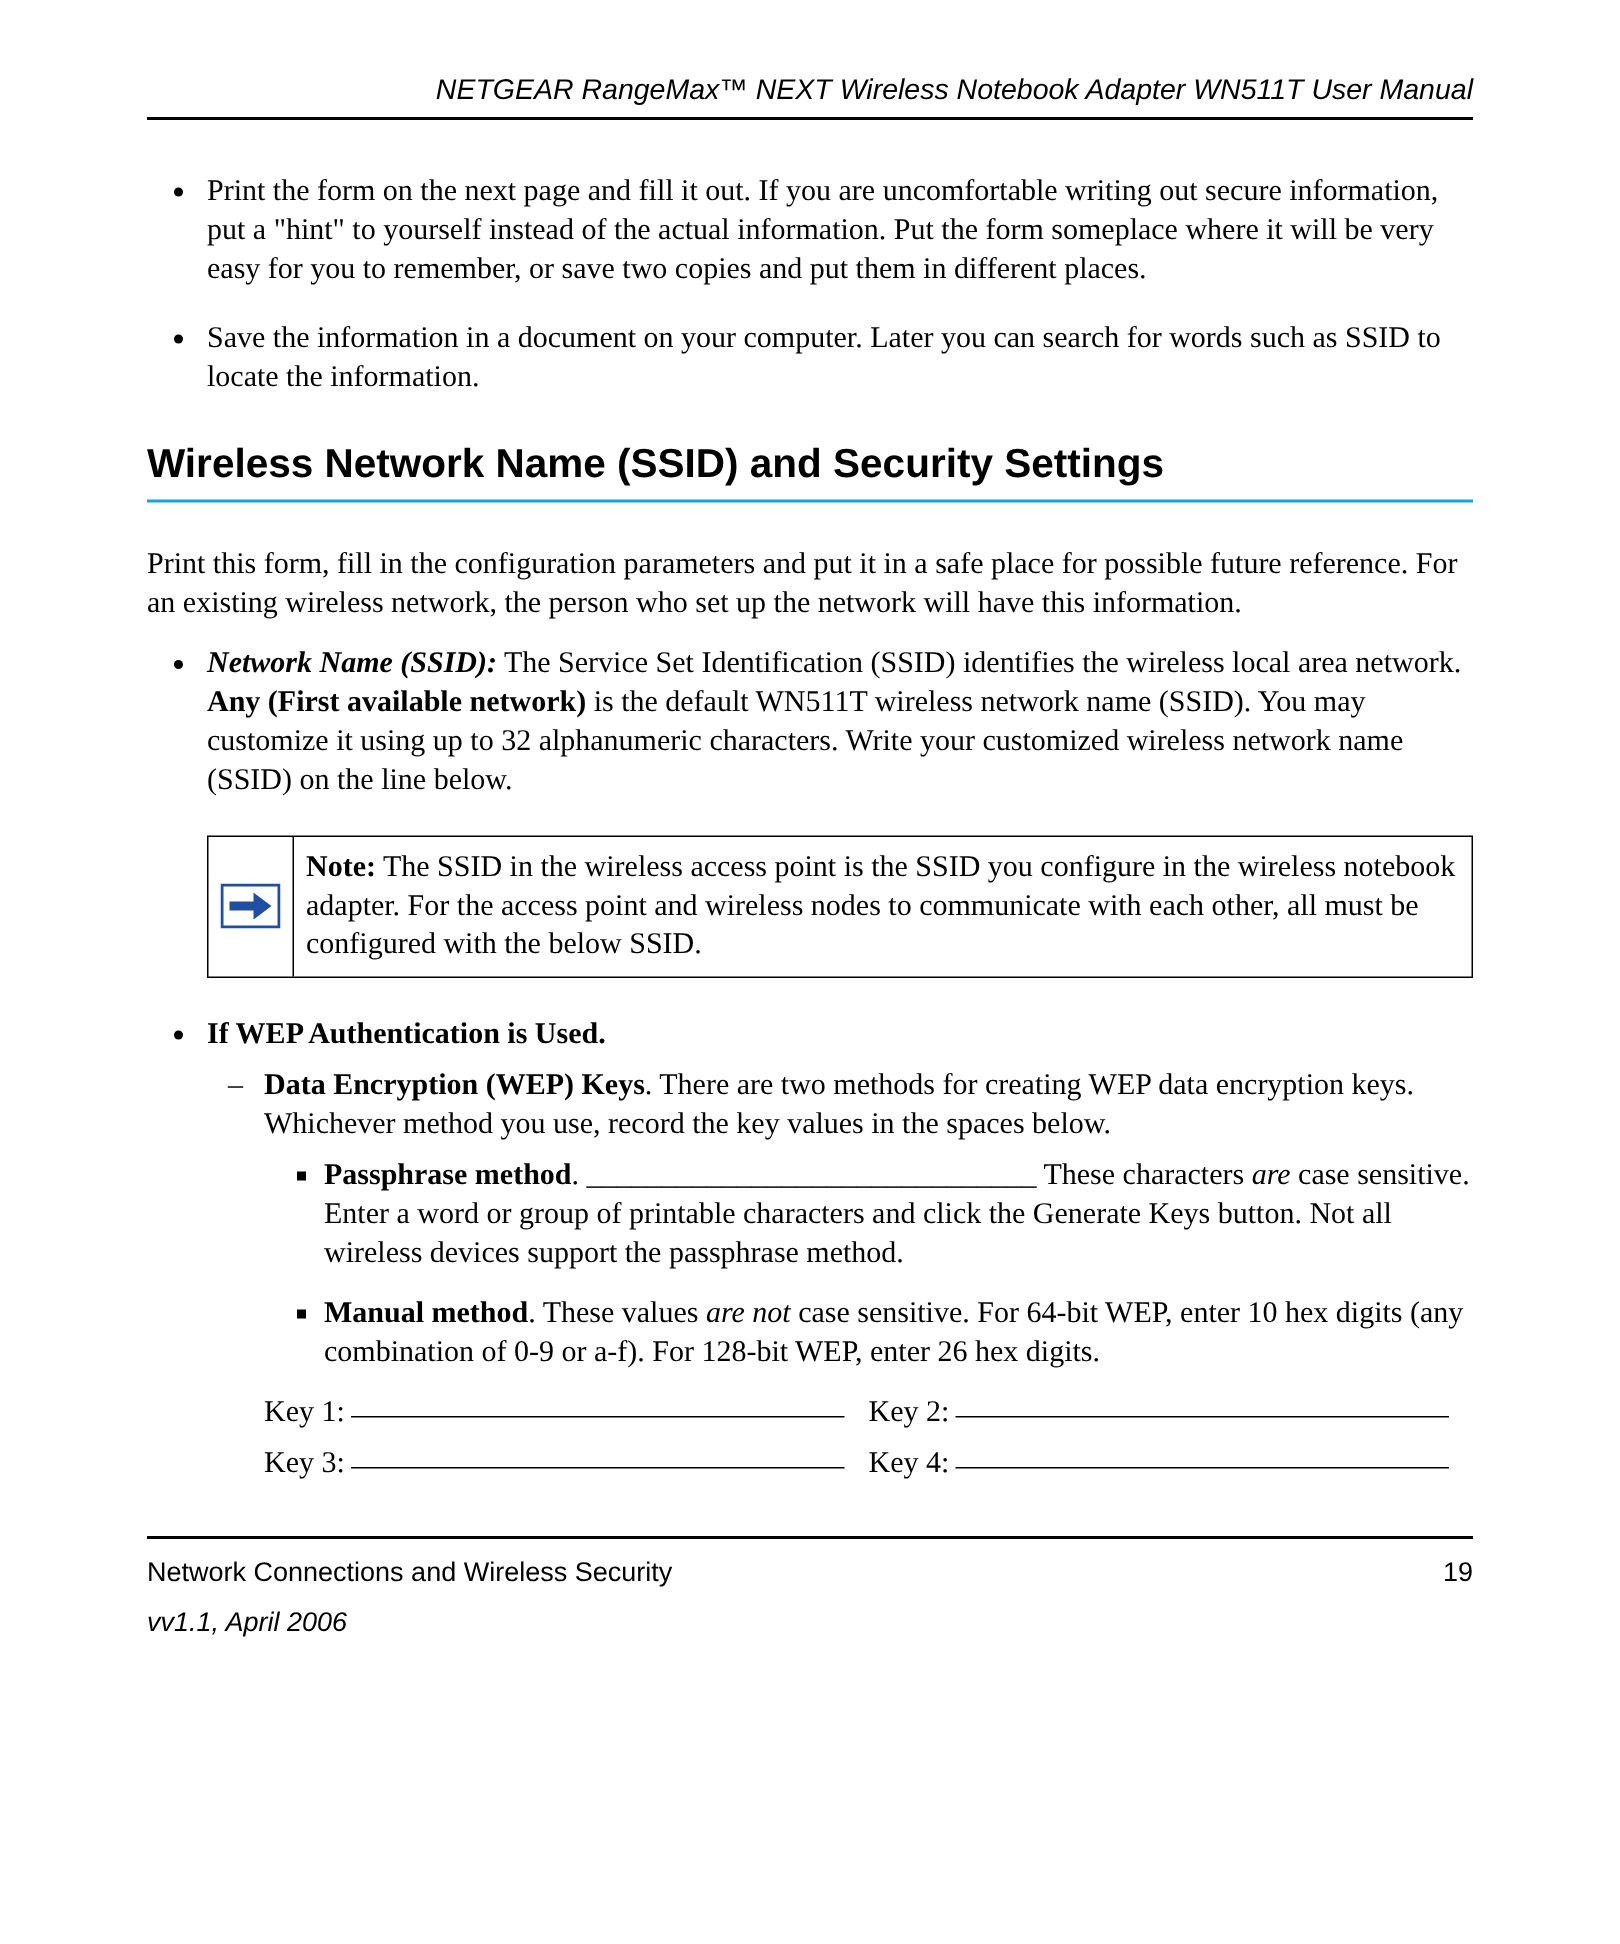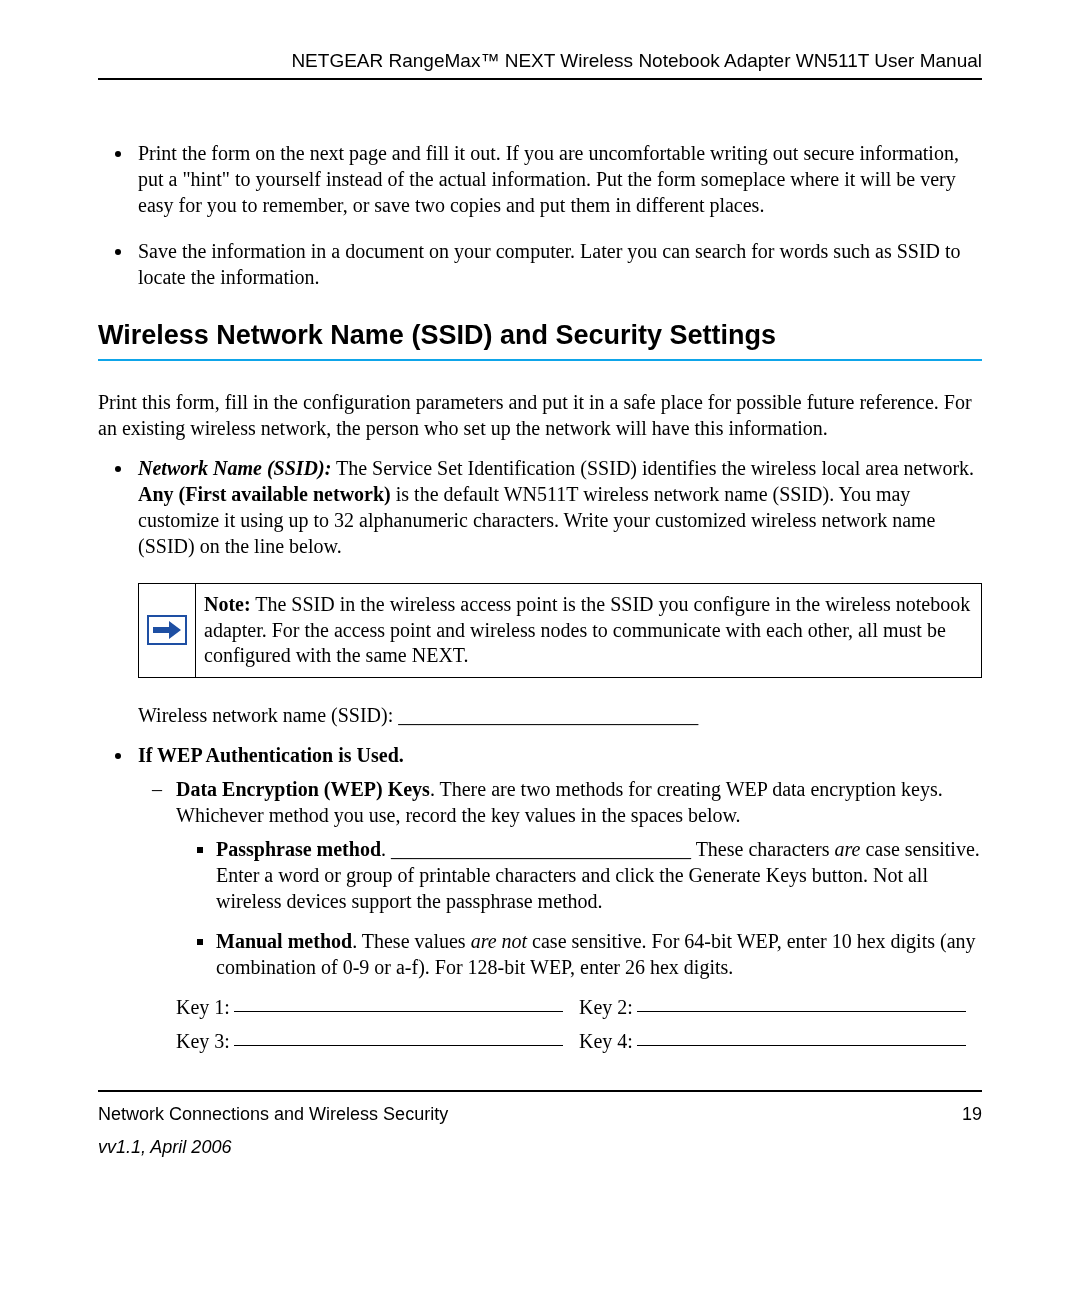--- a/index.html
+++ b/index.html
@@ -7,26 +7,27 @@
     padding: 0;
     background: #fff;
     font-family: "Times New Roman", Times, serif;
     color: #000;
     width: 1080px;
   }
   .page {
     padding: 50px 98px 40px 98px;
   }
   .header {
+    font-style: italic;
     font-family: Arial, Helvetica, sans-serif;
     font-size: 19px;
     text-align: right;
     border-bottom: 2px solid #000;
     padding-bottom: 6px;
-    margin-bottom: 60px;
+    margin-bottom: 34px;
   }
   .content {
     font-size: 20px;
     line-height: 1.3;
   }
   ul.top-bullets {
     margin: 0 0 24px 0;
     padding-left: 36px;
   }
   ul.top-bullets > li {
@@ -154,25 +155,24 @@
         <span><b><i>Network Name (SSID):</i></b><span> The Service Set Identification (SSID) identifies the wireless local area network. </span><b>Any (First available network)</b><span> is the default WN511T wireless network name (SSID). You may customize it using up to 32 alphanumeric characters. Write your customized wireless network name (SSID) on the line below.</span></span>
 
         <div class="note-box">
           <div class="note-icon-cell">
             <svg width="40" height="30" viewBox="0 0 40 30">
               <rect x="1" y="1" width="38" height="28" fill="#fff" stroke="#1e4fa3" stroke-width="2"></rect>
               <polygon points="6,12 22,12 22,6 34,15 22,24 22,18 6,18" fill="#1e4fa3"></polygon>
             </svg>
           </div>
           <div class="note-text">
-            <b>Note:</b><span> The SSID in the wireless access point is the SSID you configure in the wireless notebook adapter. For the access point and wireless nodes to communicate with each other, all must be configured with the same NEXT.</span>
+            <b>Note:</b><span> The SSID in the wireless access point is the SSID you configure in the wireless notebook adapter. For the access point and wireless nodes to communicate with each other, all must be configured with the below SSID.</span>
           </div>
         </div>
 
-        <div class="ssid-line">Wireless network name (SSID): ______________________________</div>
       </li>
 
       <li>
         <b>If WEP Authentication is Used.</b>
         <ul class="sub-dash">
           <li>
             <b>Data Encryption (WEP) Keys</b><span>. There are two methods for creating WEP data encryption keys. Whichever method you use, record the key values in the spaces below.</span>
             <ul class="inner-bullets">
               <li>
                 <b>Passphrase method</b><span>. ______________________________ These characters </span><i>are</i><span> case sensitive. Enter a word or group of printable characters and click the Generate Keys button. Not all wireless devices support the passphrase method.</span>

